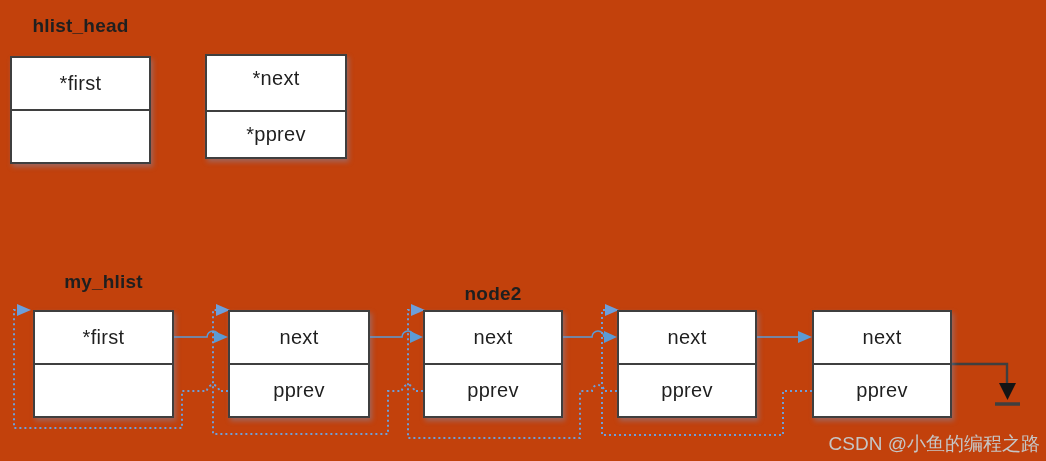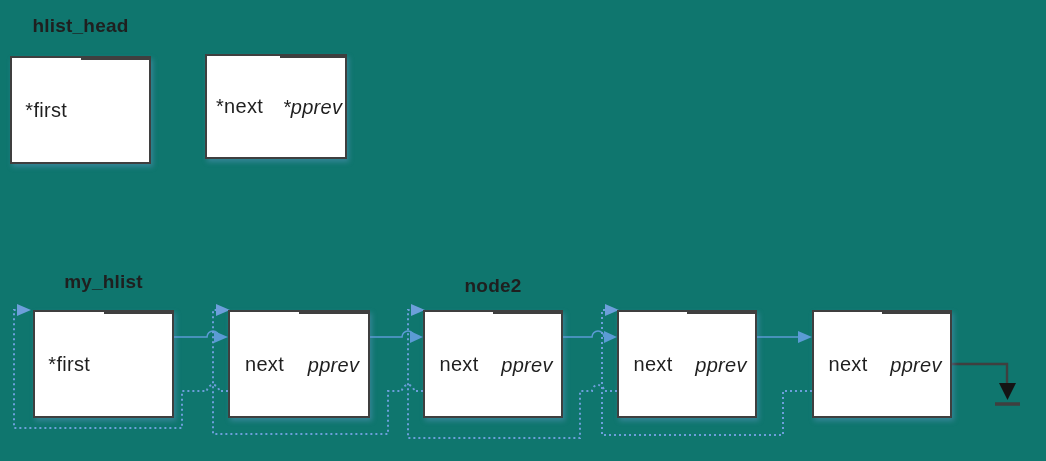--- a/index.html
+++ b/index.html
@@ -7,21 +7,21 @@
     --dotted-blue: #6D9FDB;
     --border-dark: #3F3F3F;
     --text-dark: #1F1F1F;
     --watermark-gray: #C6C6C6;
   }
   html, body { margin: 0; padding: 0; background: #fff; }
   .stage {
     position: relative;
     width: 1046px;
     height: 461px;
-    background: #0f766e;
+    background: #c2410c;
     font-family: "Liberation Sans", sans-serif;
     overflow: hidden;
   }
   .connector-layer {
     position: absolute;
     left: 0; top: 0;
     width: 1046px; height: 461px;
   }
   .struct-label {
     position: absolute;
@@ -31,33 +31,33 @@
     color: var(--text-dark, #1F1F1F);
     line-height: 24px;
     letter-spacing: 0.2px;
   }
   .struct-box {
     position: absolute;
     box-sizing: border-box;
     border: 2px solid var(--border-dark, #3F3F3F);
     background: #fff;
     display: flex;
-    flex-direction: row;
+    flex-direction: column;
     box-shadow: 2px 3px 5px rgba(110, 155, 210, 0.40);
   }
   .cell {
     flex: 1;
     display: flex;
     align-items: center;
     justify-content: center;
     font-size: 20px;
     color: var(--text-dark, #1F1F1F);
     letter-spacing: 0.3px;
   }
-  .cell + .cell { border-top: 2px solid var(--border-dark, #3F3F3F); font-style: italic; }
+  .cell + .cell { border-top: 2px solid var(--border-dark, #3F3F3F); }
   .solid-line {
     fill: none;
     stroke: var(--arrow-blue, #5B9BD5);
     stroke-width: 1.6;
   }
   .solid-head { fill: var(--arrow-blue, #5B9BD5); stroke: none; }
   .dotted-line {
     fill: none;
     stroke: var(--dotted-blue, #6D9FDB);
     stroke-width: 2;
@@ -141,29 +141,30 @@
   <div class="struct-box" style="left:33px; top:310px; width:141px; height:108px;">
     <div class="cell">*first</div>
     <div class="cell"></div>
   </div>
 
   <div class="struct-box" style="left:228px; top:310px; width:142px; height:108px;">
     <div class="cell">next</div>
     <div class="cell">pprev</div>
   </div>
 
-  <div class="struct-label" style="left:423px; top:274px; width:140px;">node2</div>
+  <div class="struct-label" style="left:423px; top:282px; width:140px;">node2</div>
   <div class="struct-box" style="left:423px; top:310px; width:140px; height:108px;">
     <div class="cell">next</div>
     <div class="cell">pprev</div>
   </div>
 
   <div class="struct-box" style="left:617px; top:310px; width:140px; height:108px;">
     <div class="cell">next</div>
     <div class="cell">pprev</div>
   </div>
 
   <div class="struct-box" style="left:812px; top:310px; width:140px; height:108px;">
     <div class="cell">next</div>
     <div class="cell">pprev</div>
   </div>
 
+  <div class="watermark">CSDN @小鱼的编程之路</div>
 </div>
 
 </body></html>

